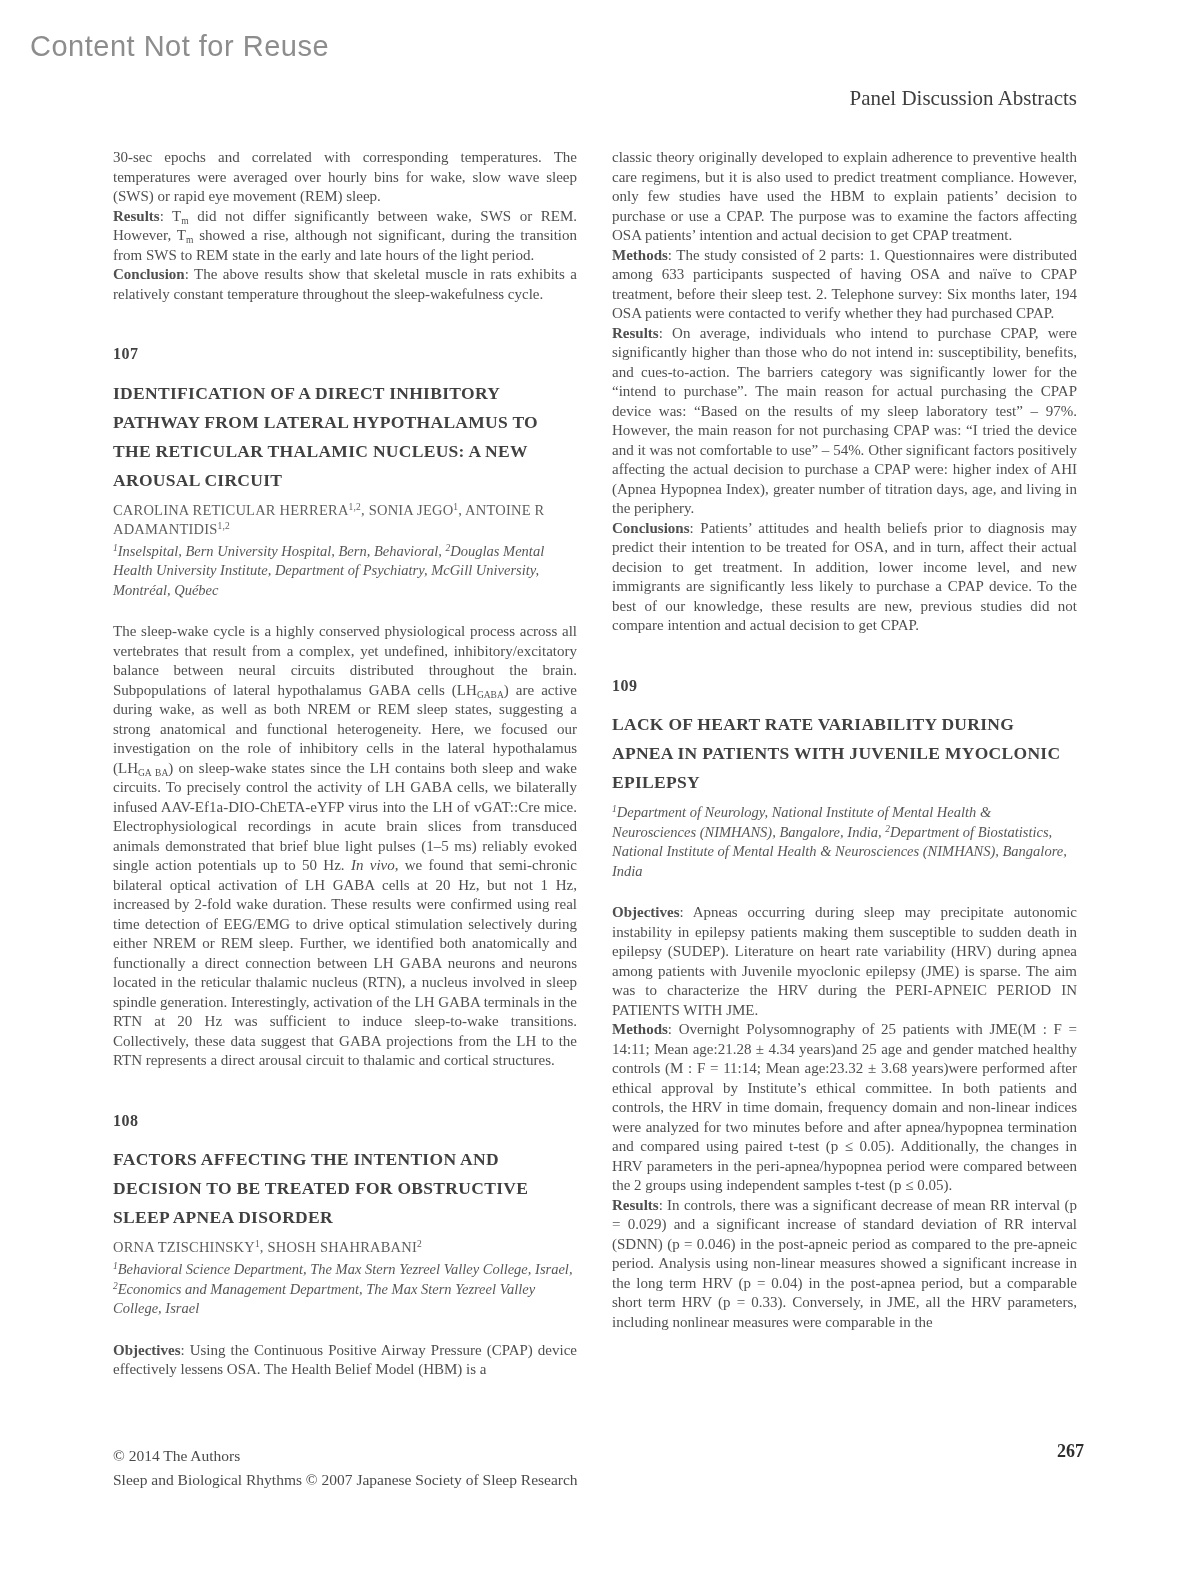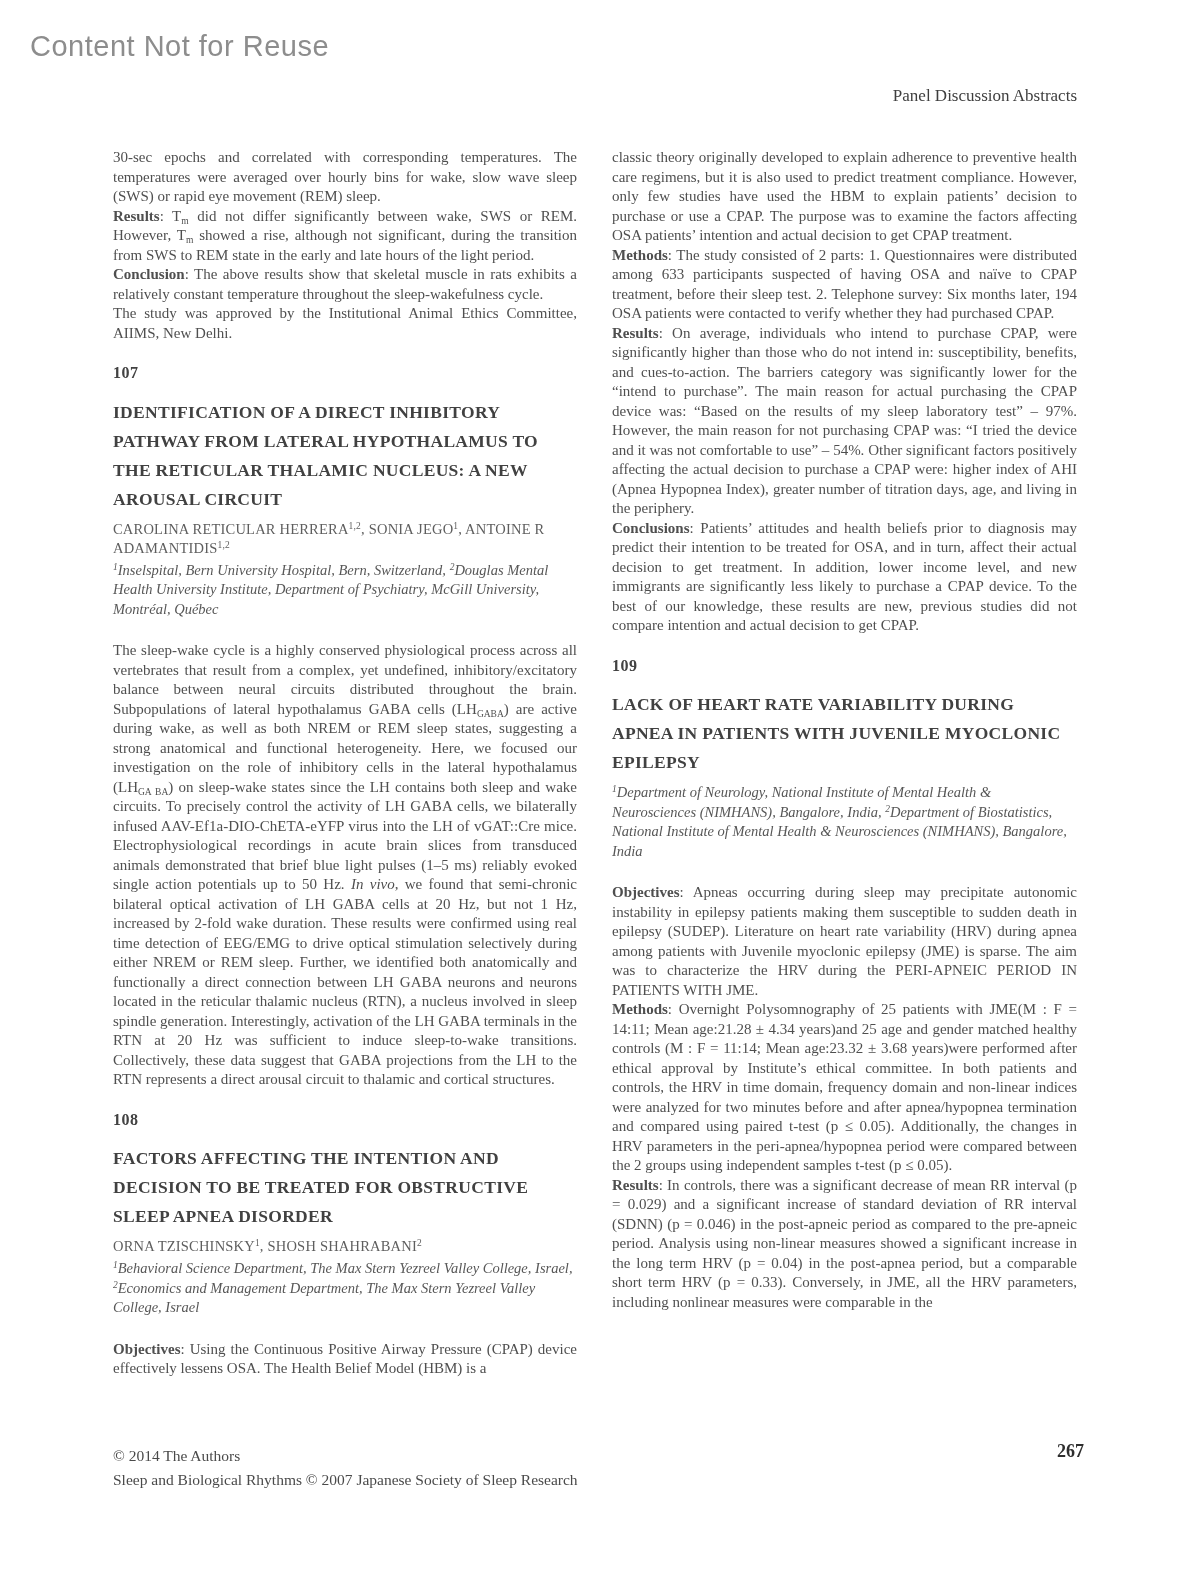--- a/index.html
+++ b/index.html
@@ -9,32 +9,32 @@
     font-family:"Liberation Serif", serif;
   }
   .page { position:absolute; inset:0; background:#ffffff; }
   .watermark {
     position:absolute; left:30px; top:30px;
     font-family:"Liberation Sans", sans-serif;
     font-size:29px; color:#8d8d8d; letter-spacing:0.5px;
   }
   .running-head {
     position:absolute; left:113px; top:86px; width:964px;
-    text-align:right; font-size:17px; color:#3e3e3e;
+    text-align:right; font-size:21px; color:#3e3e3e;
   }
   .col {
     position:absolute; top:148px; width:464px;
     font-size:15px; line-height:19.5px; color:#4f4f4f;
   }
   .col-left  { left:113px; }
   .col-right { left:612px; width:465px; }
   p.body-par { text-align:justify; margin:0; }
   .abs-number {
     font-weight:700; font-size:16px; color:#424242;
-    margin-top:20px; margin-bottom:15px; letter-spacing:0.5px;
+    margin-top:40px; margin-bottom:15px; letter-spacing:0.5px;
   }
   .abs-title {
     font-weight:700; font-size:17.5px; line-height:29px; color:#414141;
     text-align:left; margin-bottom:6px; letter-spacing:0.3px;
   }
   .abs-authors {
     font-size:14.5px; line-height:19px; color:#5e5e5e;
     text-align:left; margin-bottom:3px; letter-spacing:0.2px;
   }
   .abs-affil {
@@ -58,26 +58,25 @@
 <div class="page">
 
   <div class="watermark">Content Not for Reuse</div>
 
   <div class="running-head">Panel Discussion Abstracts</div>
 
   <div class="col col-left">
     <p class="body-par"><span>30-sec epochs and correlated with corresponding temperatures. The temperatures were averaged over hourly bins for wake, slow wave sleep (SWS) or rapid eye movement (REM) sleep.</span></p>
     <p class="body-par"><span style="font-weight: 700;">Results</span><span>: T</span><sub>m</sub><span> did not differ significantly between wake, SWS or REM. However, T</span><sub>m</sub><span> showed a rise, although not significant, during the transition from SWS to REM state in the early and late hours of the light period.</span></p>
     <p class="body-par"><span style="font-weight: 700;">Conclusion</span><span>: The above results show that skeletal muscle in rats exhibits a relatively constant temperature throughout the sleep-wakefulness cycle.</span></p>
-    <p class="body-par"><span>The study was approved by the Institutional Animal Ethics Committee, AIIMS, New Delhi.</span></p>
 
     <div class="abs-number">107</div>
     <h2 class="abs-title">IDENTIFICATION OF A DIRECT INHIBITORY PATHWAY FROM LATERAL HYPOTHALAMUS TO THE RETICULAR THALAMIC NUCLEUS: A NEW AROUSAL CIRCUIT</h2>
     <div class="abs-authors"><span>CAROLINA RETICULAR HERRERA</span><sup>1,2</sup><span>, SONIA JEGO</span><sup>1</sup><span>, ANTOINE R ADAMANTIDIS</span><sup>1,2</sup></div>
-    <div class="abs-affil"><sup>1</sup><span>Inselspital, Bern University Hospital, Bern, Switzerland, </span><sup>2</sup><span>Douglas Mental Health University Institute, Department of Psychiatry, McGill University, Montréal, Québec</span></div>
+    <div class="abs-affil"><sup>1</sup><span>Inselspital, Bern University Hospital, Bern, Behavioral, </span><sup>2</sup><span>Douglas Mental Health University Institute, Department of Psychiatry, McGill University, Montréal, Québec</span></div>
     <p class="body-par"><span>The sleep-wake cycle is a highly conserved physiological process across all vertebrates that result from a complex, yet undefined, inhibitory/excitatory balance between neural circuits distributed throughout the brain. Subpopulations of lateral hypothalamus GABA cells (LH</span><sub>GABA</sub><span>) are active during wake, as well as both NREM or REM sleep states, suggesting a strong anatomical and functional heterogeneity. Here, we focused our investigation on the role of inhibitory cells in the lateral hypothalamus (LH</span><sub>GA BA</sub><span>) on sleep-wake states since the LH contains both sleep and wake circuits. To precisely control the activity of LH GABA cells, we bilaterally infused AAV-Ef1a-DIO-ChETA-eYFP virus into the LH of vGAT::Cre mice. Electrophysiological recordings in acute brain slices from transduced animals demonstrated that brief blue light pulses (1–5 ms) reliably evoked single action potentials up to 50 Hz. </span><span style="font-style: italic;">In vivo</span><span>, we found that semi-chronic bilateral optical activation of LH GABA cells at 20 Hz, but not 1 Hz, increased by 2-fold wake duration. These results were confirmed using real time detection of EEG/EMG to drive optical stimulation selectively during either NREM or REM sleep. Further, we identified both anatomically and functionally a direct connection between LH GABA neurons and neurons located in the reticular thalamic nucleus (RTN), a nucleus involved in sleep spindle generation. Interestingly, activation of the LH GABA terminals in the RTN at 20 Hz was sufficient to induce sleep-to-wake transitions. Collectively, these data suggest that GABA projections from the LH to the RTN represents a direct arousal circuit to thalamic and cortical structures.</span></p>
 
     <div class="abs-number">108</div>
     <h2 class="abs-title">FACTORS AFFECTING THE INTENTION AND DECISION TO BE TREATED FOR OBSTRUCTIVE SLEEP APNEA DISORDER</h2>
     <div class="abs-authors"><span>ORNA TZISCHINSKY</span><sup>1</sup><span>, SHOSH SHAHRABANI</span><sup>2</sup></div>
     <div class="abs-affil"><sup>1</sup><span>Behavioral Science Department, The Max Stern Yezreel Valley College, Israel, </span><sup>2</sup><span>Economics and Management Department, The Max Stern Yezreel Valley College, Israel</span></div>
     <p class="body-par"><span style="font-weight: 700;">Objectives</span><span>: Using the Continuous Positive Airway Pressure (CPAP) device effectively lessens OSA. The Health Belief Model (HBM) is a</span></p>
   </div>
 
   <div class="col col-right">

